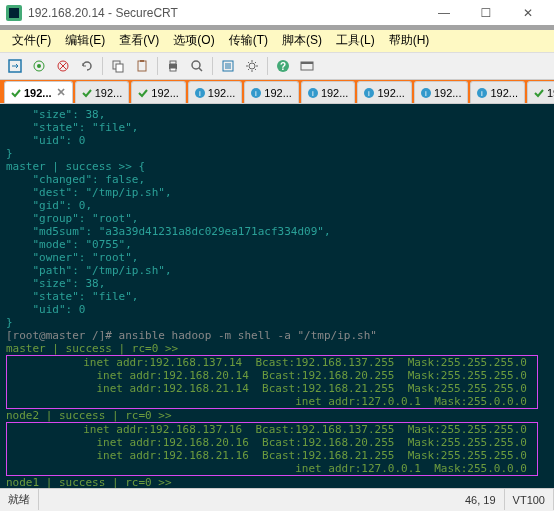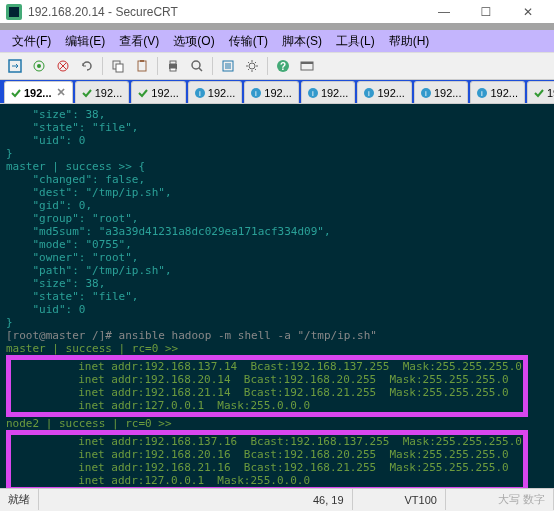--- a/index.html
+++ b/index.html
@@ -1,37 +1,37 @@
 <!DOCTYPE html>
 <html><head>
 <meta charset="utf-8">
 <style>
 * { margin: 0; padding: 0; box-sizing: border-box; }
 body { font-family: "Microsoft YaHei", sans-serif; font-size: 12px; background: #f0f0f0; width: 554px; height: 511px; overflow: hidden; }
-.titlebar { height: 30px; background: #fff; display: flex; align-items: center; padding: 0 6px; border-bottom: 7px solid #a3a3a3; }
+.titlebar { height: 30px; background: #fff; display: flex; align-items: center; padding: 0 6px; border-bottom: 5px solid #a3a3a3; }
 .titlebar .icon { width: 16px; height: 16px; margin-right: 6px; }
 .titlebar .title { flex: 1; color: #555; font-size: 12px; }
 .titlebar .winbtns { display: flex; gap: 2px; }
 .titlebar .winbtn { width: 40px; height: 28px; display: flex; align-items: center; justify-content: center; color: #555; cursor: pointer; }
-.menubar { height: 22px; background: #c4b5fd; display: flex; align-items: center; padding: 0 6px; gap: 2px; font-size: 12px; }
+.menubar { height: 22px; background: #fef9c3; display: flex; align-items: flex-start; padding: 0 6px; gap: 2px; font-size: 12px; }
 .menubar .menu { padding: 2px 6px; cursor: pointer; }
 .toolbar { height: 28px; background: #f0f0f0; border-top: 1px solid #ddd; border-bottom: 1px solid #ccc; display: flex; align-items: center; padding: 0 6px; gap: 6px; }
 .toolbar .tico { width: 18px; height: 18px; display: flex; align-items: center; justify-content: center; cursor: pointer; }
 .toolbar .sep { width: 1px; height: 18px; background: #ccc; }
-.tabbar { height: 24px; background: #1d4ed8; display: flex; align-items: flex-end; padding: 0 4px; gap: 2px; border-bottom: 1px solid #ccc; overflow: hidden; }
+.tabbar { height: 24px; background: #f97316; display: flex; align-items: flex-end; padding: 0 4px; gap: 2px; border-bottom: 1px solid #ccc; overflow: hidden; }
 .tab { height: 22px; padding: 2px 6px; background: #e8e8e8; border: 1px solid #ccc; border-bottom: none; border-radius: 3px 3px 0 0; display: flex; align-items: center; gap: 3px; font-size: 11px; cursor: pointer; white-space: nowrap; }
 .tab.active { background: #fff; font-weight: bold; }
 .tab .tabico { width: 10px; height: 10px; }
 .tab .close { color: #888; margin-left: 2px; }
 .terminal { background: #002b36; color: #4a9; font-family: Consolas, monospace; font-size: 11px; line-height: 13px; padding: 4px 6px; height: 384px; overflow: hidden; white-space: pre; position: relative; }
 .terminal .t-cyan { color: #2aa198; }
 .terminal .t-green { color: #6c9b3e; }
 .terminal .t-grey { color: #888; }
-.terminal .box { border: 5px solid #d946ef; display: inline-block; padding: 0 1px; }
-.statusbar { height: 22px; background: #f0f0f0; border-top: 1px solid #ccc; display: flex; align-items: center; font-size: 11px; color: #333; gap: 44px; }
+.terminal .box { border: 1px solid #d946ef; display: inline-block; padding: 0 10px; text-align: right; }
+.statusbar { height: 22px; background: #f0f0f0; border-top: 1px solid #ccc; display: flex; align-items: center; font-size: 11px; color: #333; }
 .statusbar .cell { padding: 0 8px; border-right: 1px solid #ccc; height: 100%; display: flex; align-items: center; }
 .statusbar .spacer { flex: 1; }
 </style>
 </head>
 <body>
 
 <div class="titlebar">
   <span class="icon">
     <svg width="16" height="16">
         <rect width="16" height="16" fill="#4a7" rx="2"></rect>
@@ -207,14 +207,13 @@
     </div>
   </div>
 
 <div class="terminal" id="terminal"><div class="t-cyan">    "size": 38,</div><div class="t-cyan">    "state": "file",</div><div class="t-cyan">    "uid": 0</div><div class="t-cyan">}</div><div class="t-cyan"></div><div class="t-cyan">master | success &gt;&gt; {</div><div class="t-cyan">    "changed": false,</div><div class="t-cyan">    "dest": "/tmp/ip.sh",</div><div class="t-cyan">    "gid": 0,</div><div class="t-cyan">    "group": "root",</div><div class="t-cyan">    "md5sum": "a3a39d41231a8dc029ea171acf334d09",</div><div class="t-cyan">    "mode": "0755",</div><div class="t-cyan">    "owner": "root",</div><div class="t-cyan">    "path": "/tmp/ip.sh",</div><div class="t-cyan">    "size": 38,</div><div class="t-cyan">    "state": "file",</div><div class="t-cyan">    "uid": 0</div><div class="t-cyan">}</div><div class="t-cyan"></div><div><span class="t-grey">[root@master /]# </span><span class="t-grey">ansible hadoop -m shell -a "/tmp/ip.sh"</span></div><div class="t-green">master | success | rc=0 &gt;&gt;</div><div class="box"><div class="t-green">          inet addr:192.168.137.14  Bcast:192.168.137.255  Mask:255.255.255.0</div><div class="t-green">          inet addr:192.168.20.14  Bcast:192.168.20.255  Mask:255.255.255.0</div><div class="t-green">          inet addr:192.168.21.14  Bcast:192.168.21.255  Mask:255.255.255.0</div><div class="t-green">          inet addr:127.0.0.1  Mask:255.0.0.0</div></div><div></div><div class="t-green">node2 | success | rc=0 &gt;&gt;</div><div class="box"><div class="t-green">          inet addr:192.168.137.16  Bcast:192.168.137.255  Mask:255.255.255.0</div><div class="t-green">          inet addr:192.168.20.16  Bcast:192.168.20.255  Mask:255.255.255.0</div><div class="t-green">          inet addr:192.168.21.16  Bcast:192.168.21.255  Mask:255.255.255.0</div><div class="t-green">          inet addr:127.0.0.1  Mask:255.0.0.0</div></div><div></div><div class="t-green">node1 | success | rc=0 &gt;&gt;</div><div></div><div></div></div>
 
 <div class="statusbar">
   <span class="cell">就绪</span>
   <span class="spacer"></span>
   <span class="cell">46, 19</span>
   <span class="cell">VT100</span>
-  <span class="cell" style="color:#aaa">大写 数字</span>
 </div>
 
 </body></html>

